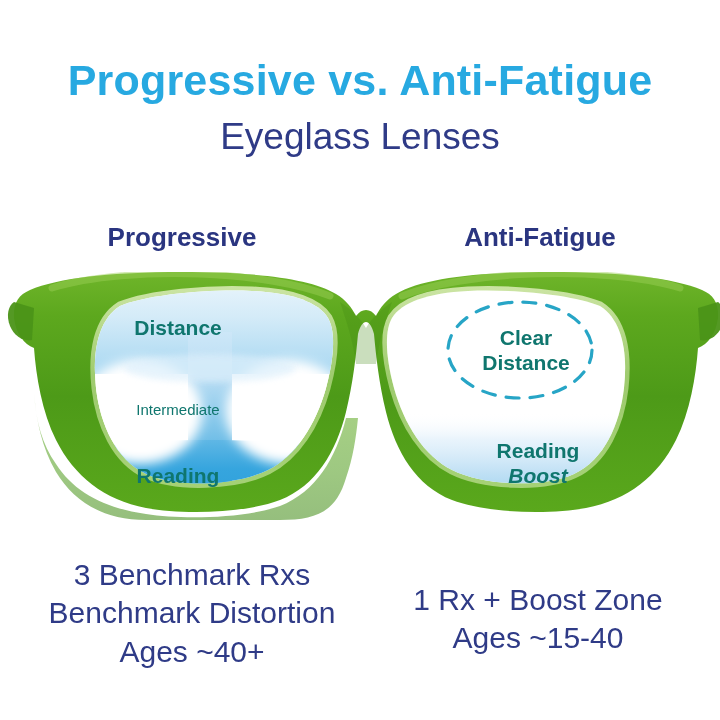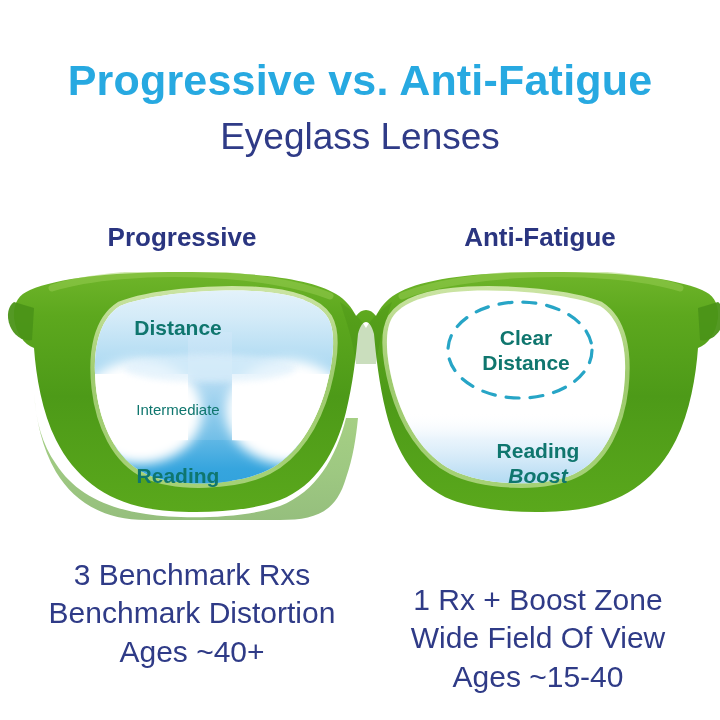--- a/index.html
+++ b/index.html
@@ -367,17 +367,16 @@
   </div>
 
   <div class="desc left">
     <span class="desc-line">3 Benchmark Rxs</span>
     <span class="desc-line">Benchmark Distortion</span>
     <span class="desc-line">Ages ~40+</span>
   </div>
 
   <div class="desc right">
     <span class="desc-line">1 Rx + Boost Zone</span>
-    <span class="desc-line">Wide Field Of View</span>
     <span class="desc-line">Ages ~15-40</span>
   </div>
 
 </div>
 
 </body></html>

